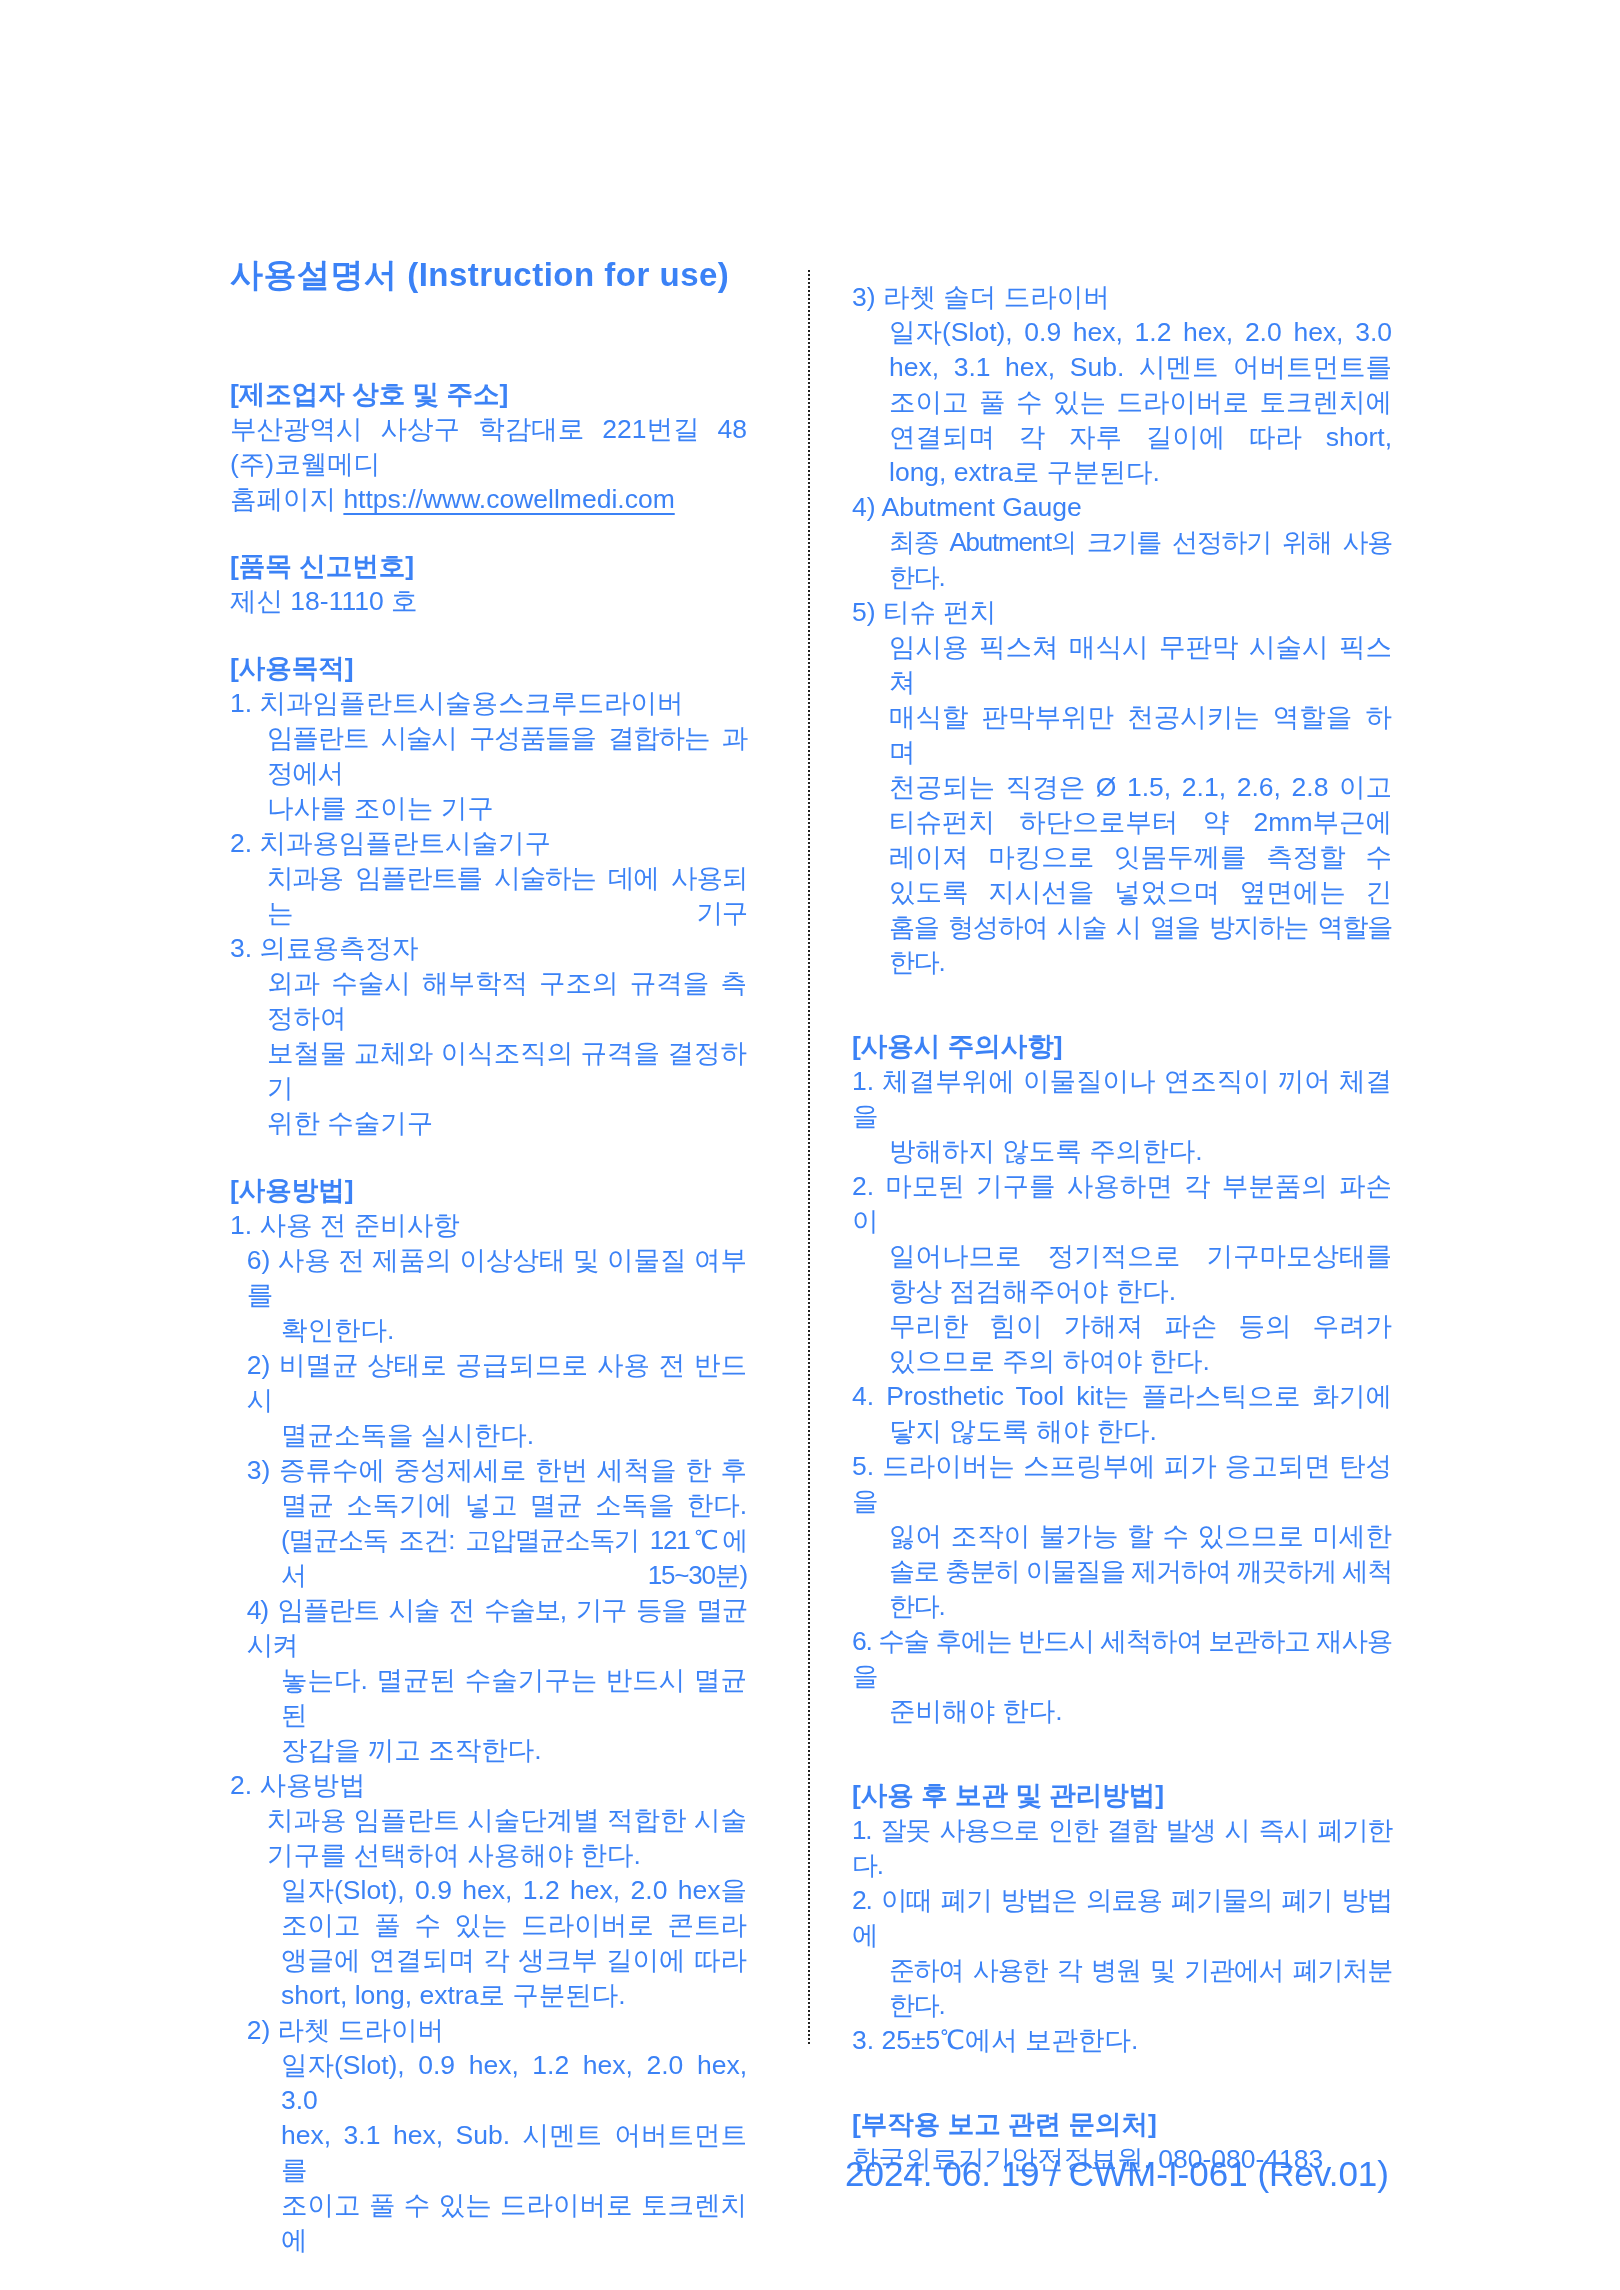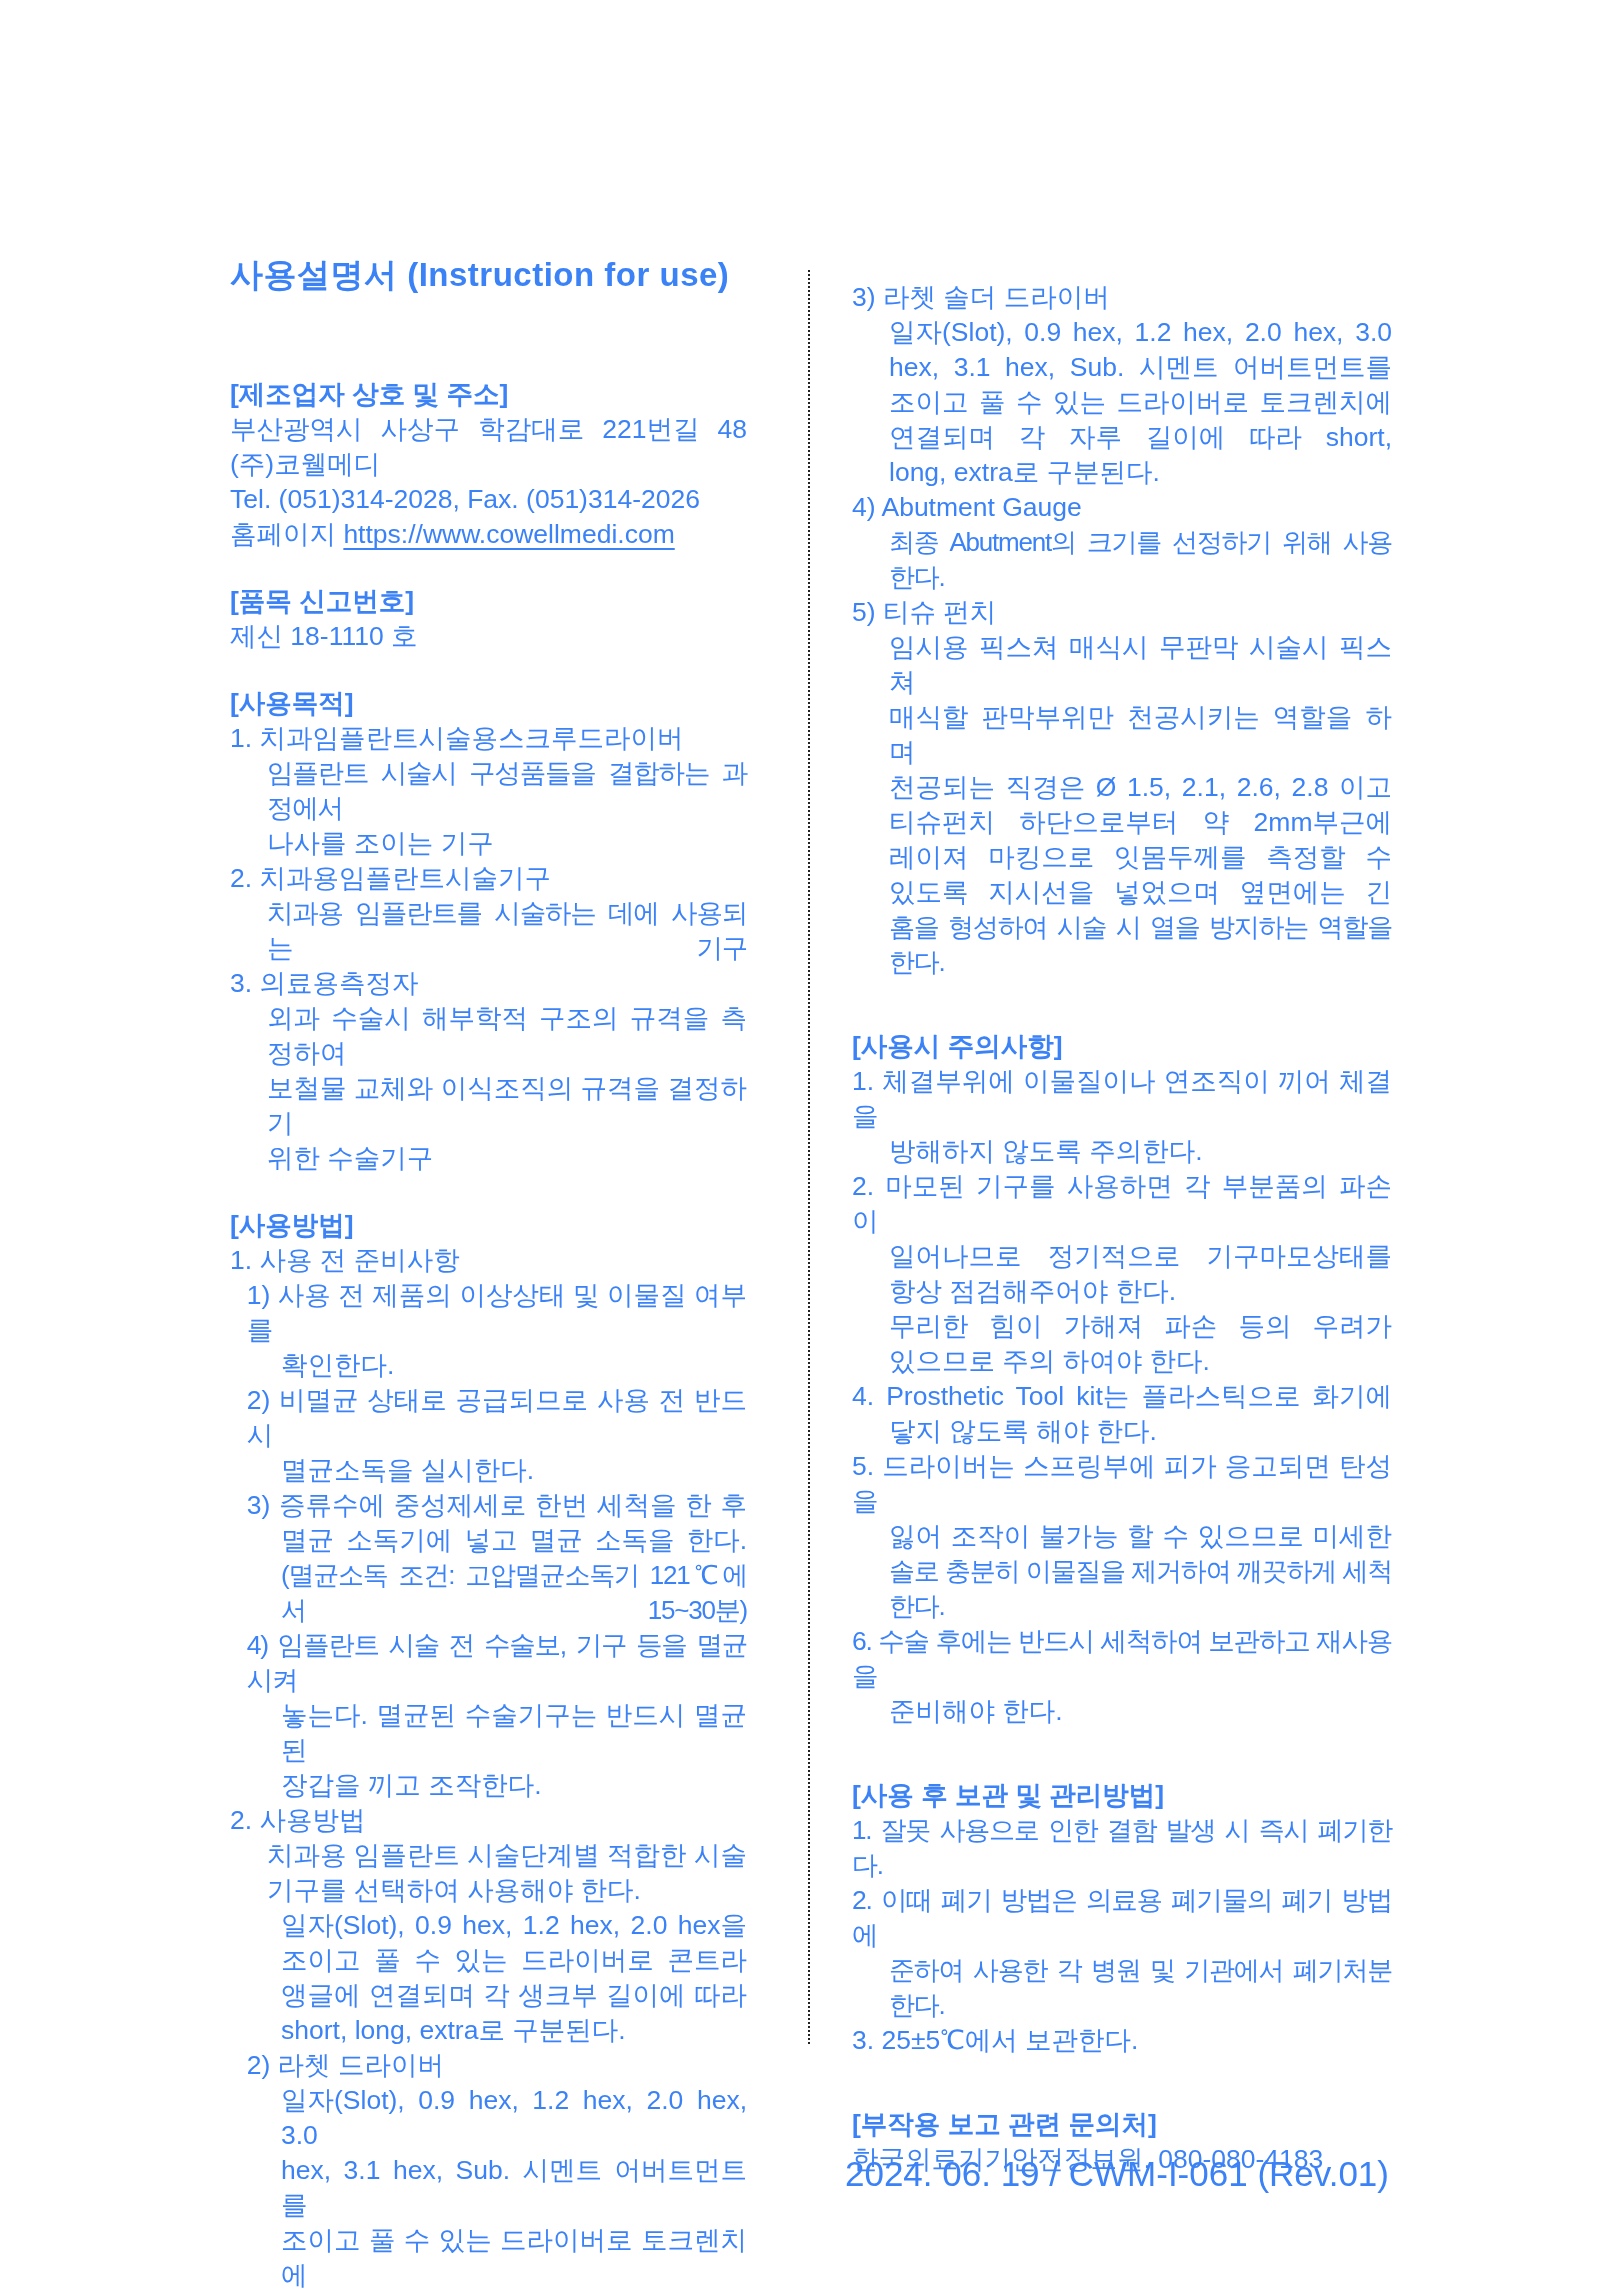--- a/index.html
+++ b/index.html
@@ -41,40 +41,39 @@
 </style>
 </head>
 <body>
 
 <div class="page">
   <h1 class="title">사용설명서  (Instruction  for  use)</h1>
   <div class="col col-left" id="col-left">
       <div class="ln h">[제조업자 상호 및 주소]</div>
       <div class="ln j">부산광역시 사상구 학감대로 221번길 48</div>
       <div class="ln">(주)코웰메디</div>
-      <div class="ln">Tel. (051)314-2028, Fax. (051)314-2026</div>
       <div class="ln"><span>홈페이지 </span><span class="url">https://www.cowellmedi.com</span></div>
       <div class="gap"></div>
       <div class="ln h">[품목 신고번호]</div>
       <div class="ln">제신 18-1110 호</div>
       <div class="gap"></div>
       <div class="ln h">[사용목적]</div>
       <div class="ln">1. 치과임플란트시술용스크루드라이버</div>
       <div class="ln i1 j c1">임플란트 시술시 구성품들을 결합하는 과정에서</div>
       <div class="ln i1">나사를 조이는 기구</div>
       <div class="ln">2. 치과용임플란트시술기구</div>
       <div class="ln i1 j c1">치과용 임플란트를 시술하는 데에 사용되는 기구</div>
       <div class="ln">3. 의료용측정자</div>
       <div class="ln i1 j">외과 수술시 해부학적 구조의 규격을 측정하여</div>
       <div class="ln i1 j">보철물 교체와 이식조직의 규격을 결정하기</div>
       <div class="ln i1">위한 수술기구</div>
       <div class="gap"></div>
       <div class="ln h">[사용방법]</div>
       <div class="ln">1. 사용 전 준비사항</div>
-      <div class="ln i2 j">1) 사용 전 제품의 이상상태 및 이물질 여부를</div>
+      <div class="ln i2 j">6) 사용 전 제품의 이상상태 및 이물질 여부를</div>
       <div class="ln i3">확인한다.</div>
       <div class="ln i2 j">2) 비멸균 상태로 공급되므로 사용 전 반드시</div>
       <div class="ln i3">멸균소독을 실시한다.</div>
       <div class="ln i2 j">3) 증류수에 중성제세로 한번 세척을 한 후</div>
       <div class="ln i3 j">멸균 소독기에 넣고 멸균 소독을 한다.</div>
       <div class="ln i3 j c2">(멸균소독 조건: 고압멸균소독기 121℃에서 15~30분)</div>
       <div class="ln i2 j c1">4) 임플란트 시술 전 수술보, 기구 등을 멸균시켜</div>
       <div class="ln i3 j">놓는다. 멸균된 수술기구는 반드시 멸균된</div>
       <div class="ln i3">장갑을 끼고 조작한다.</div>
       <div class="ln">2. 사용방법</div>

